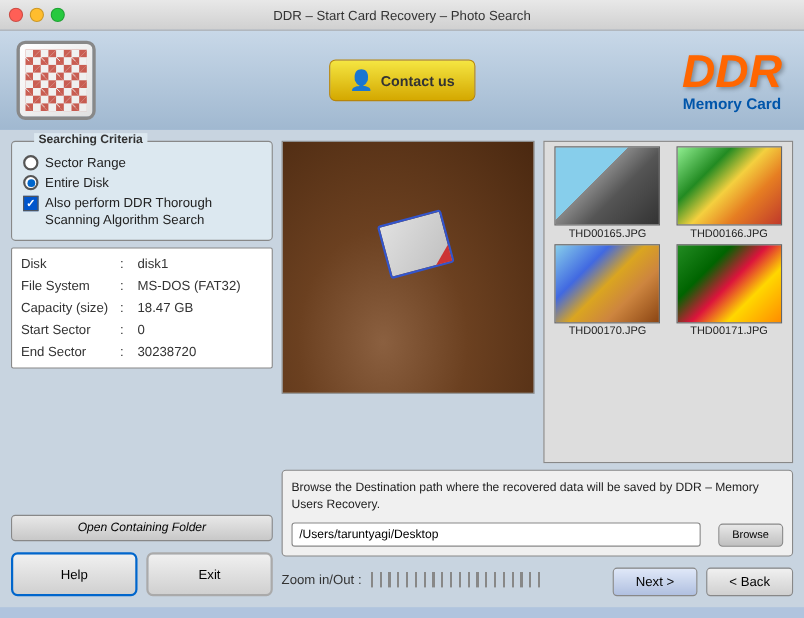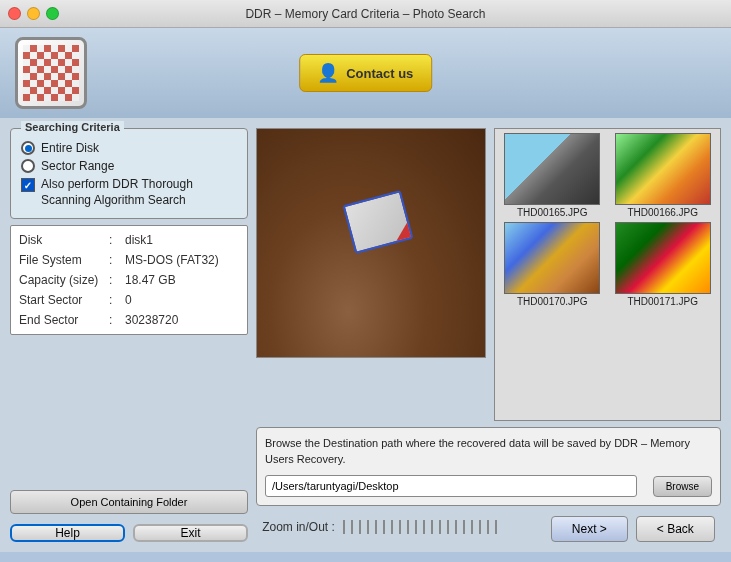--- a/index.html
+++ b/index.html
@@ -126,21 +126,21 @@
     .search-criteria-box {
       border: 1px solid #888;
       border-radius: 4px;
       background: #dce8f0;
       padding: 8px 10px 10px;
       position: relative;
     }
     .search-criteria-label {
       position: absolute;
       top: -8px;
-      left: 10px;
+      left: 20px;
       background: #dce8f0;
       padding: 0 4px;
       font-size: 11px;
       font-weight: bold;
       color: #333;
     }
     .radio-row {
       display: flex;
       align-items: center;
       gap: 6px;
@@ -206,32 +206,33 @@
     .info-val { color: #333; flex: 1; }
 
     .open-folder-btn {
       background: linear-gradient(to bottom, #e8e8e8, #c8c8c8);
       border: 1px solid #888;
       border-radius: 4px;
       padding: 5px 0;
       font-size: 11px;
       cursor: pointer;
       text-align: center;
+      font-style: italic;
     }
     .bottom-buttons {
       display: flex;
       gap: 8px;
       margin-top: 4px;
     }
     .bottom-btn {
       flex: 1;
       background: linear-gradient(to bottom, #f0f0f0, #d0d0d0);
       border: 2px solid #aaa;
       border-radius: 6px;
-      padding: 0;
+      padding: 11px;
       font-size: 12px;
       cursor: pointer;
       text-align: center;
     }
     .bottom-btn.selected {
       border-color: #0066cc;
     }
 
     
     .center-panel {
@@ -400,50 +401,54 @@
   </style>
 </head>
 <body>
 
 <div class="title-bar">
   <div class="title-bar-buttons">
     <div class="tb-btn tb-close"></div>
     <div class="tb-btn tb-min"></div>
     <div class="tb-btn tb-max"></div>
   </div>
-  <span class="title-text">DDR – Memory Card Criteria – Photo Search</span>
+  <span class="title-text">DDR – Start Card Recovery – Photo Search</span>
 </div>
 
 <div class="header">
   <div class="logo-box">
     <div class="logo-checkerboard"></div>
   </div>
 
   <button class="contact-btn">
     <span class="contact-icon">👤</span>
     <span>Contact us</span>
   </button>
 
+  <div class="ddr-logo">
+    <div class="ddr-text">DDR</div>
+    <div class="ddr-sub">Memory Card</div>
+  </div>
 </div>
 
 <div class="main">
 
   <div class="left-panel">
 
     <div class="search-criteria-box">
       <span class="search-criteria-label">Searching Criteria</span>
+
+      <div class="radio-row">
+        <div class="radio-circle"></div>
+        <span class="radio-label">Sector Range</span>
+      </div>
 
       <div class="radio-row">
         <div class="radio-circle selected"></div>
         <span class="radio-label">Entire Disk</span>
-      </div>
-
-      <div class="radio-row">
-        <div class="radio-circle"></div>
-        <span class="radio-label">Sector Range</span>
       </div>
 
       <div class="checkbox-row">
         <div class="checkbox-box"></div>
         <span class="checkbox-label">Also perform DDR Thorough Scanning Algorithm Search</span>
       </div>
     </div>
 
     <div class="info-table">
       <div class="info-row">
@@ -517,21 +522,21 @@
     </div>
 
     <div class="dest-box">
       <div class="dest-text">Browse the Destination path where the recovered data will be saved by DDR – Memory Users Recovery.</div>
       <div class="dest-row">
         <input class="dest-input" type="text" value="/Users/taruntyagi/Desktop" style="">
         <button class="browse-btn">Browse</button>
       </div>
     </div>
 
-    <div style="display:flex; justify-content:center; align-items:center;gap:48px;">
+    <div style="display:flex; justify-content:space-between; align-items:center;gap:48px;">
       <div class="zoom-row">
         <span class="zoom-label">Zoom in/Out :</span>
         <div class="zoom-slider" style="width:160px;"></div>
       </div>
       <div class="nav-buttons">
         <button class="nav-btn next">Next &gt;</button>
         <button class="nav-btn">&lt; Back</button>
       </div>
     </div>
 

